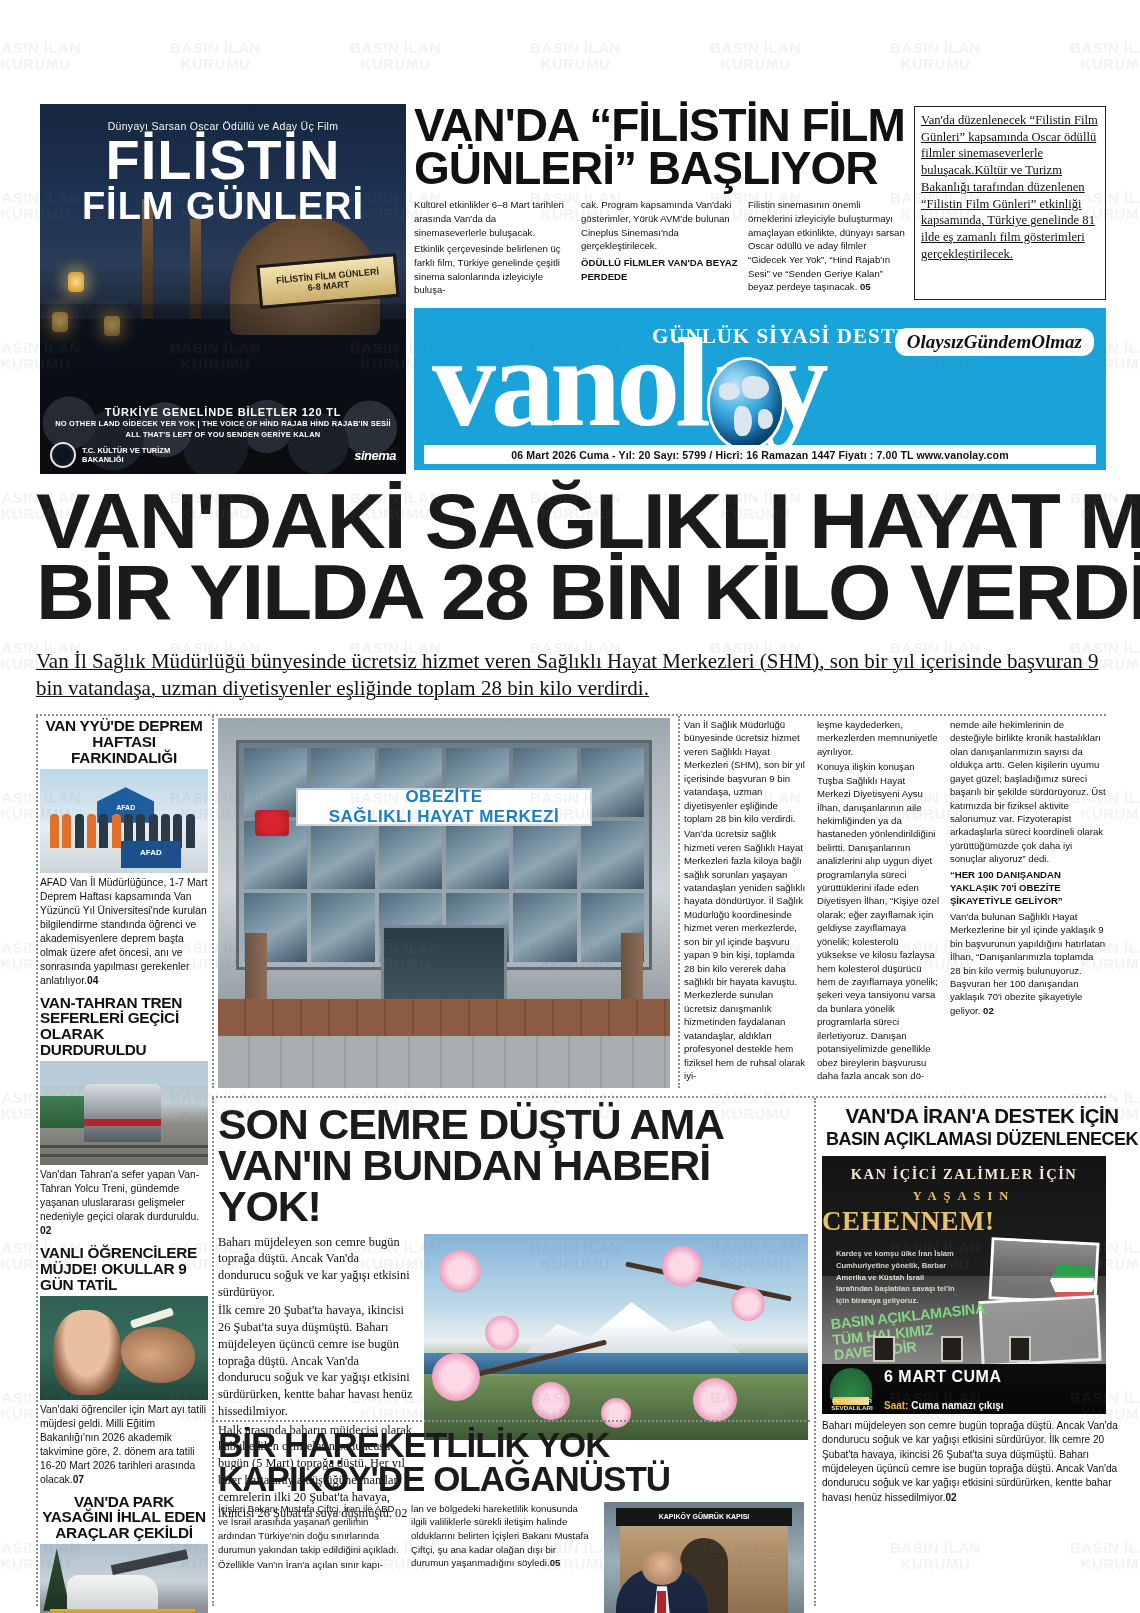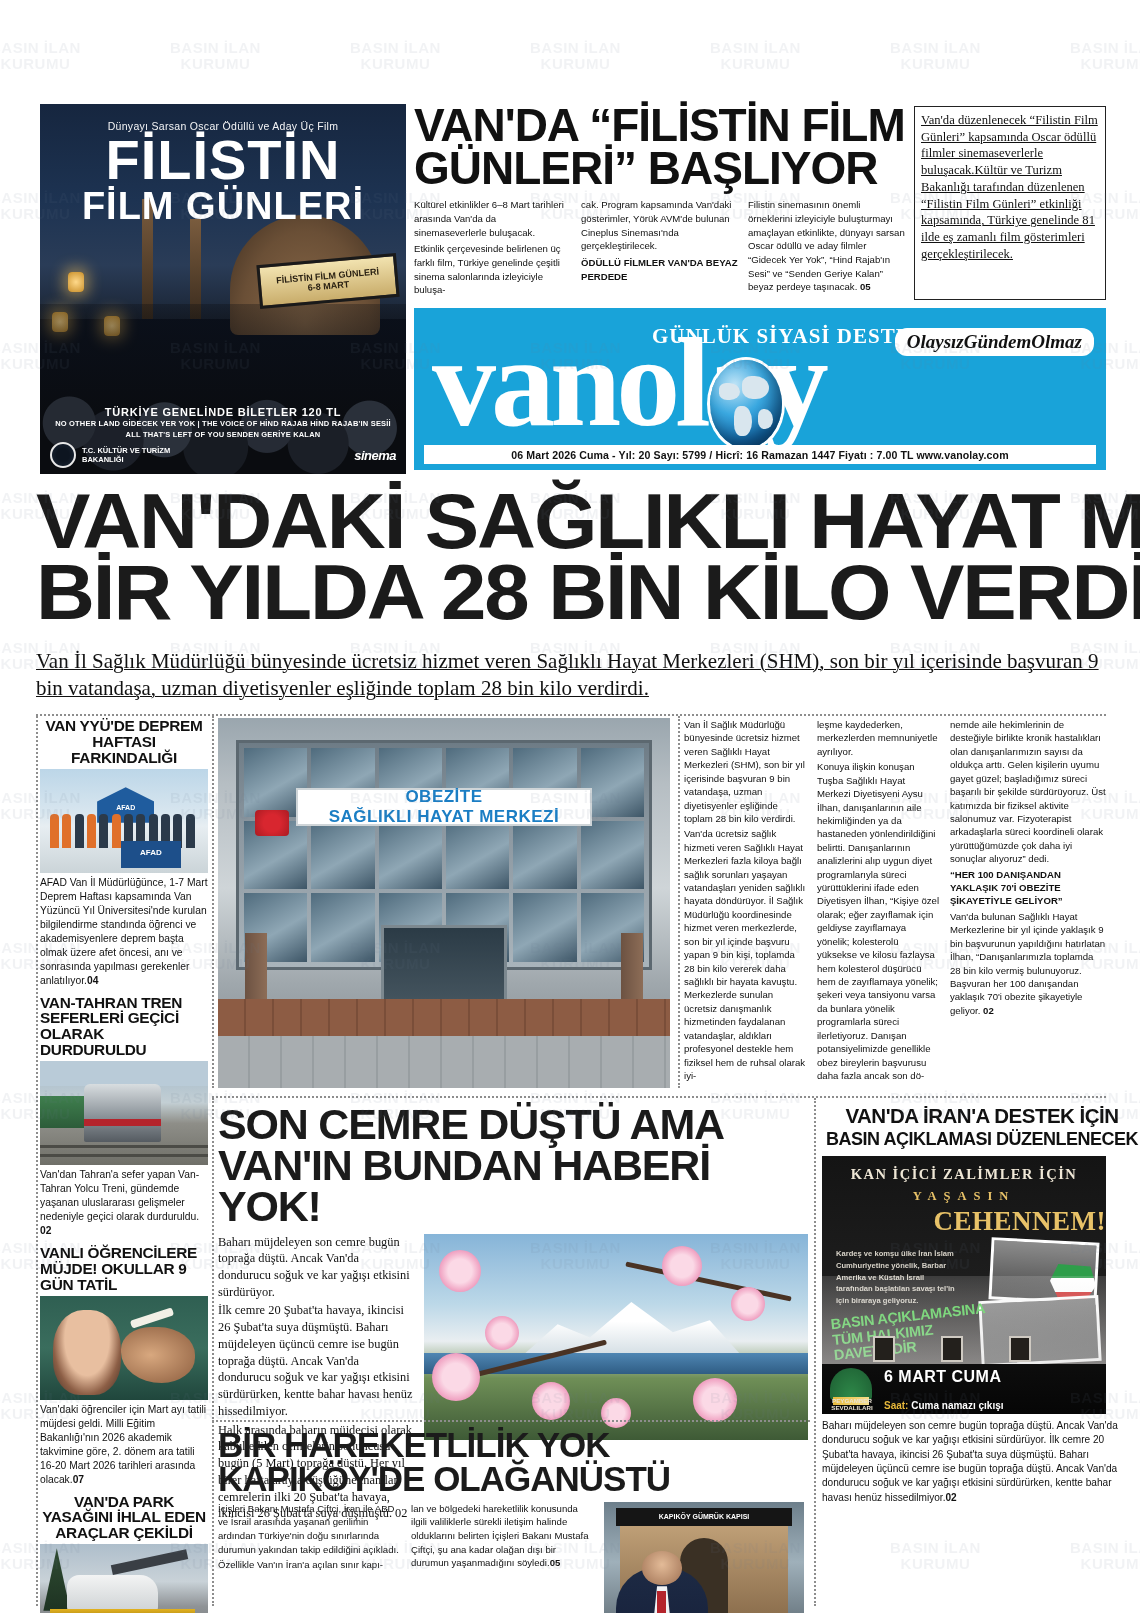--- a/index.html
+++ b/index.html
@@ -387,21 +387,21 @@
   
   .iran { position:absolute; left: 822px; top: 1104px; width: 320px; z-index:6; }
   .iran h3.a { margin:0; font-size: 20.5px; font-weight: 800; text-align:center; letter-spacing:-.5px; color:#111; }
   .iran h3.b { margin:1px 0 0 0; font-size: 18px; font-weight: 800; text-align:center; letter-spacing:-.5px; color:#111; }
   .iranad {
     margin-top: 6px; width: 284px; height: 258px; position:relative; overflow:hidden;
     background: linear-gradient(180deg,#141414 0%, #1d1d1d 46%, #2a2320 100%);
   }
   .iranad .ad1 { position:absolute; left:0; right:0; top: 10px; text-align:center; color:#efe7d6; font-family:"Liberation Serif", serif; font-size: 14.5px; font-weight:700; letter-spacing:1.5px;}
   .iranad .ad2 { position:absolute; left:0; right:0; top: 33px; text-align:center; color:#e8c268; font-family:"Liberation Serif", serif; font-size: 12.5px; font-weight:700; letter-spacing: 7px;}
-  .iranad .ad3 { position:absolute; left:0; right:0; top: 50px; text-align:right; color:#e8c268; font-family:"Liberation Serif", serif; font-size: 27px; font-weight:700; letter-spacing: .5px;}
+  .iranad .ad3 { position:absolute; left:0; right:0; top: 50px; text-align:left; color:#e8c268; font-family:"Liberation Serif", serif; font-size: 27px; font-weight:700; letter-spacing: .5px;}
   .iranad .ad4 { position:absolute; left: 14px; top: 92px; width: 122px; color:#d8d3c8; font-size: 7.6px; line-height: 1.55; font-weight:600;}
   .iranad .ad5 {
     position:absolute; left: 10px; top: 152px; width: 175px;
     color:#4fd14f; font-size: 14.5px; font-weight: 800; line-height: 1.08;
     transform: rotate(-6deg); letter-spacing:-.3px;
   }
   .iranad .ph1 { position:absolute; right: 8px; top: 84px; width: 108px; height: 62px; background: linear-gradient(180deg,#8c8c8c,#4a4a4a); border:3px solid #fff; transform: rotate(3deg);}
   .iranad .ph2 { position:absolute; right: 6px; top: 142px; width: 120px; height: 66px; background: linear-gradient(180deg,#7d7d7d,#3c3c3c); border:3px solid #fff; transform: rotate(-3deg);}
   .iranad .flag { position:absolute; right: 10px; top: 108px; width: 46px; height: 42px;
     background: linear-gradient(180deg,#2e9e4a 0 33%, #ffffff 33% 66%, #d02c2c 66% 100%);

